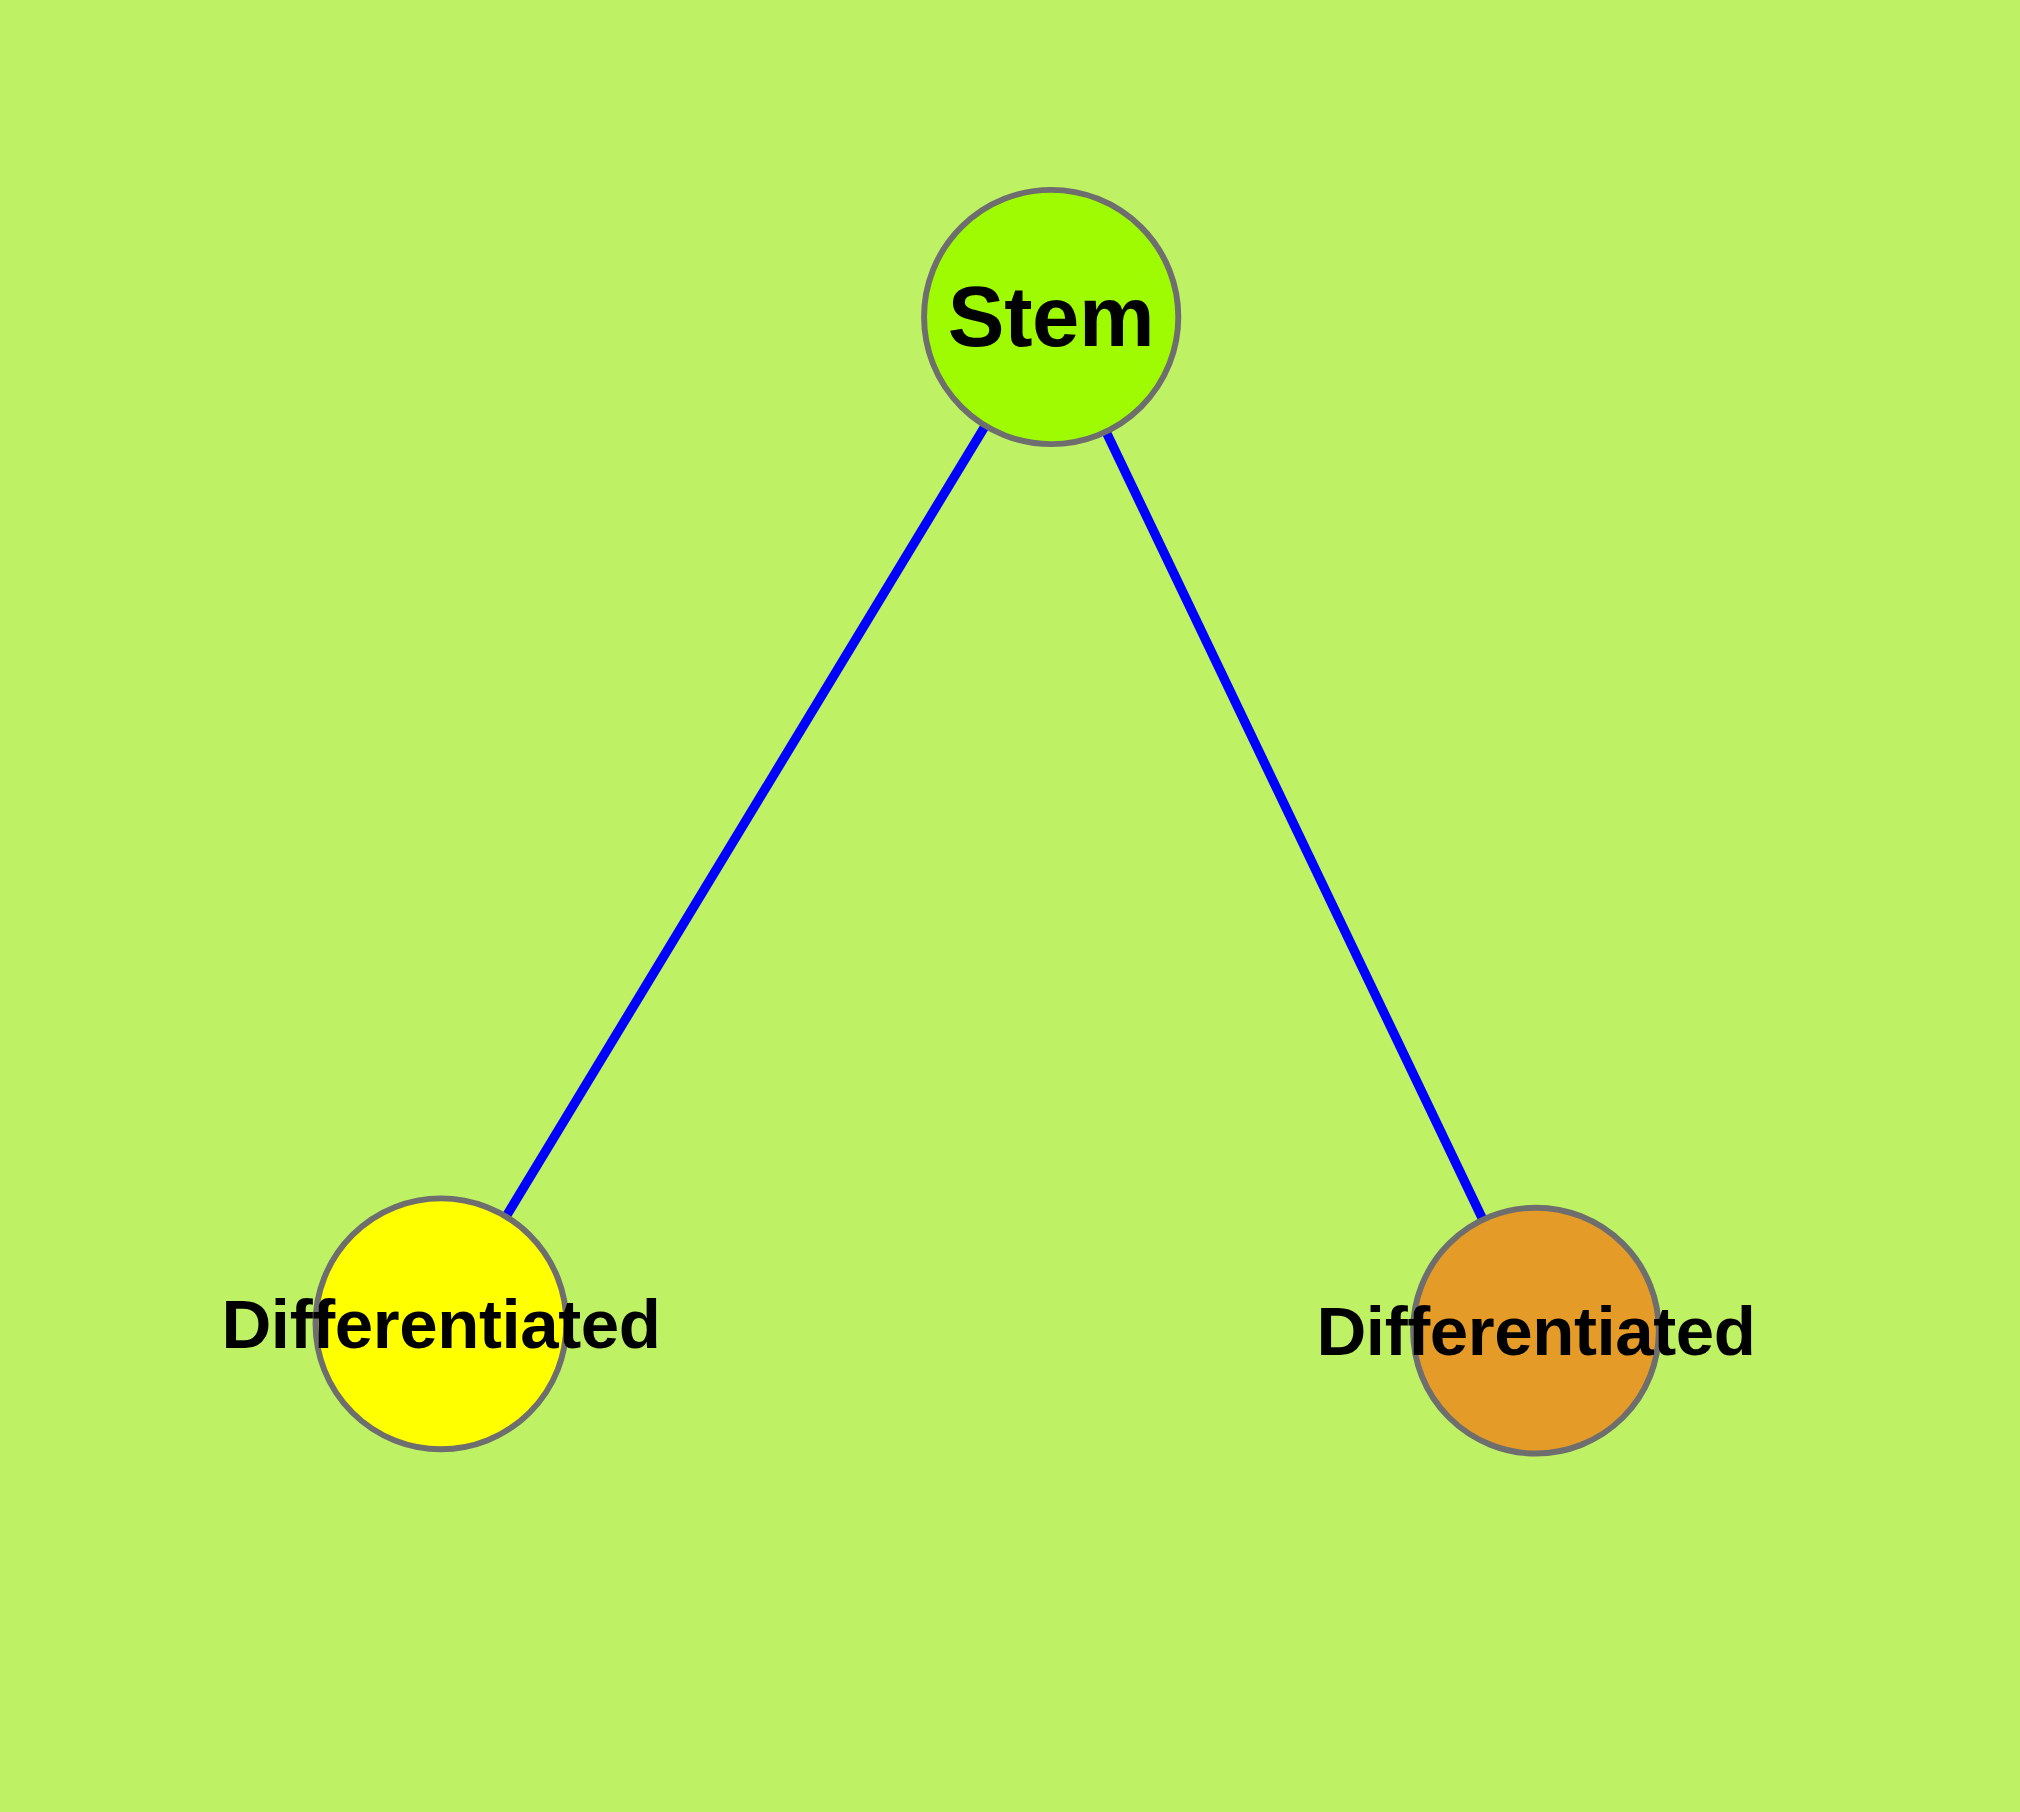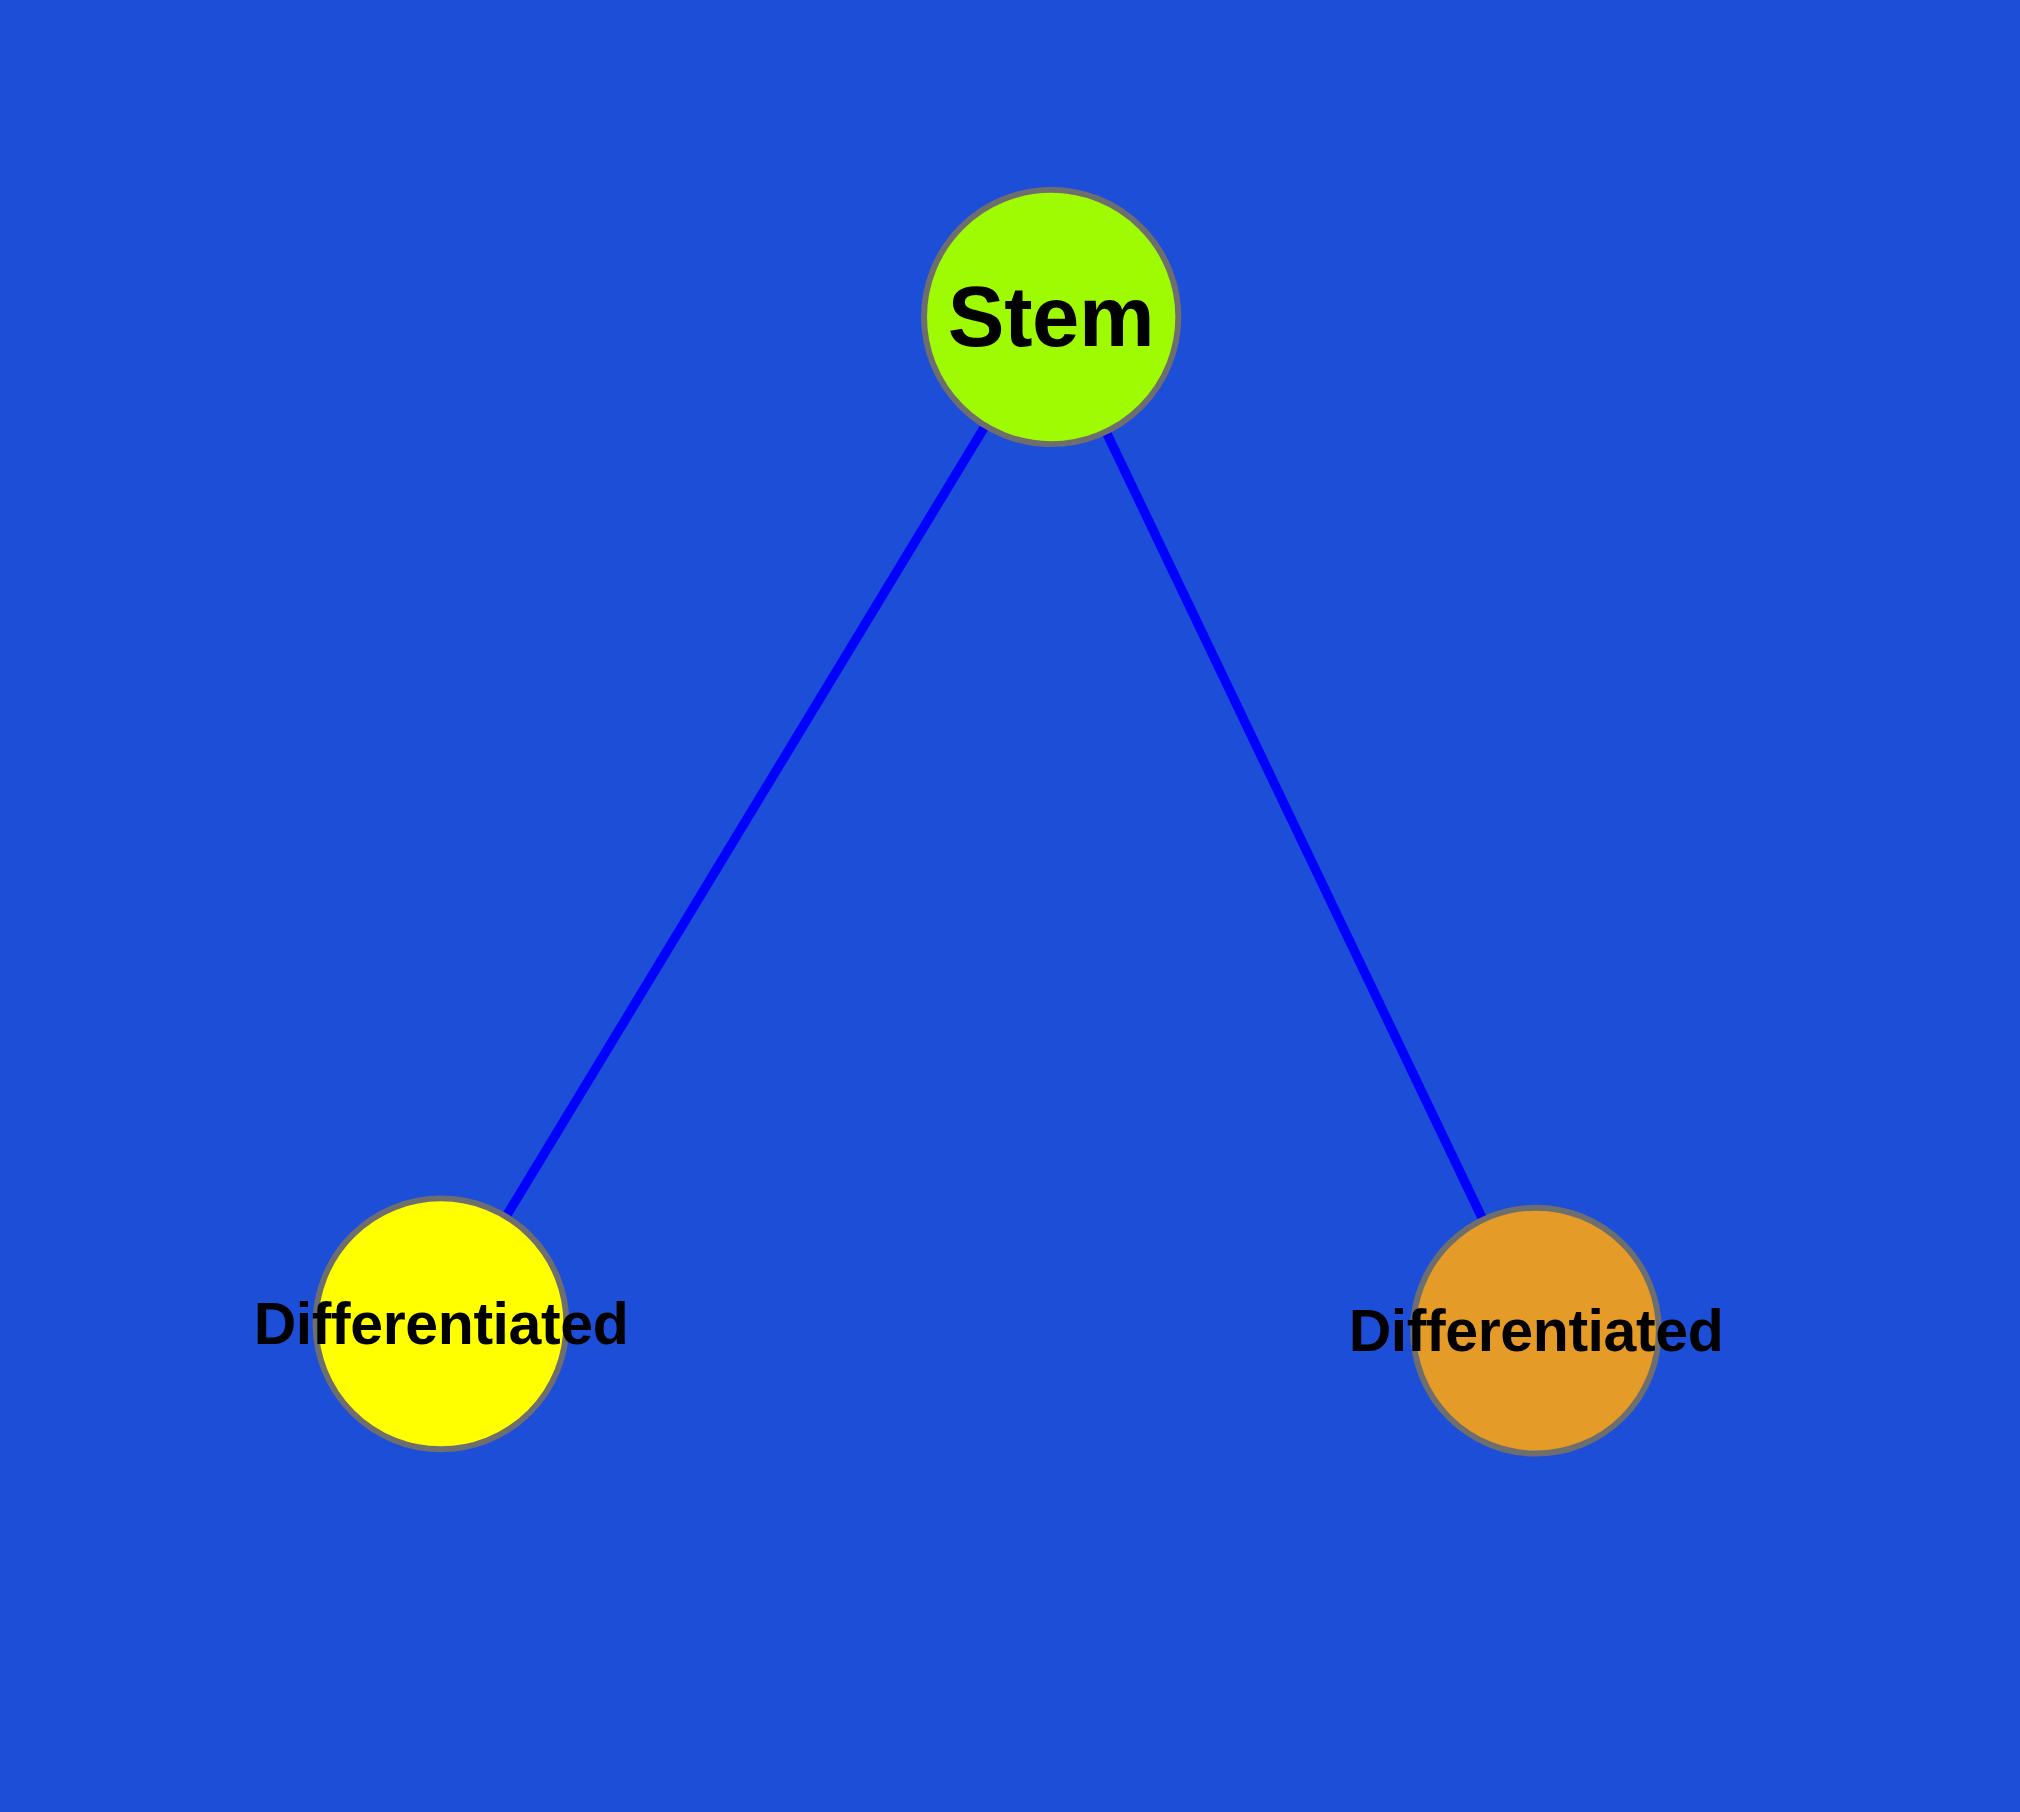--- a/index.html
+++ b/index.html
@@ -31,37 +31,37 @@
     fill: none;
   }
   .node-circle {
     stroke: #6e6e6e;
     stroke-width: 7;
   }
   .node-label {
     position: absolute;
     color: #000000;
     font-weight: bold;
-    font-size: 59px;
+    font-size: 69px;
     line-height: 1.12;
     text-align: center;
     white-space: pre;
     letter-spacing: -0.4px;
     transform: translate(-50%, -50%);
     pointer-events: none;
     -webkit-font-smoothing: antialiased;
   }
   .node-label.single {
     font-size: 85px;
   }
 </style>
 </head>
 <body>
 
-<div id="stage" style="width: 2021px; height: 1812px; background: #1d4ed8;">
+<div id="stage" style="width: 2021px; height: 1812px; background: #bef264;">
 
   <svg id="graph-svg" viewBox="0 0 2384 2138" xmlns="http://www.w3.org/2000/svg">
 
     <g>
       <line class="edge-line" x1="1240" y1="374" x2="520" y2="1562" stroke="#0000ff" stroke-width="11"></line>
       <line class="edge-line" x1="1240" y1="374" x2="1812" y2="1570" stroke="#0000ff" stroke-width="11"></line>
     </g>
 
     <g>
       <circle class="node-circle" cx="1240" cy="374" r="150" fill="#9efb02" stroke="#6e6e6e" stroke-width="7"></circle>

